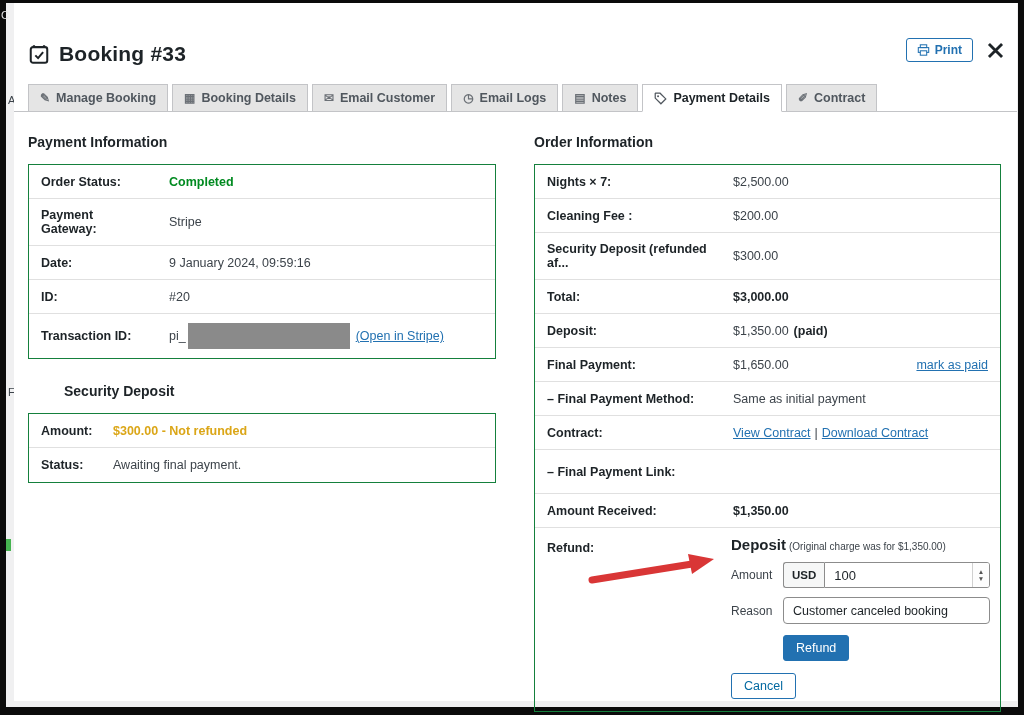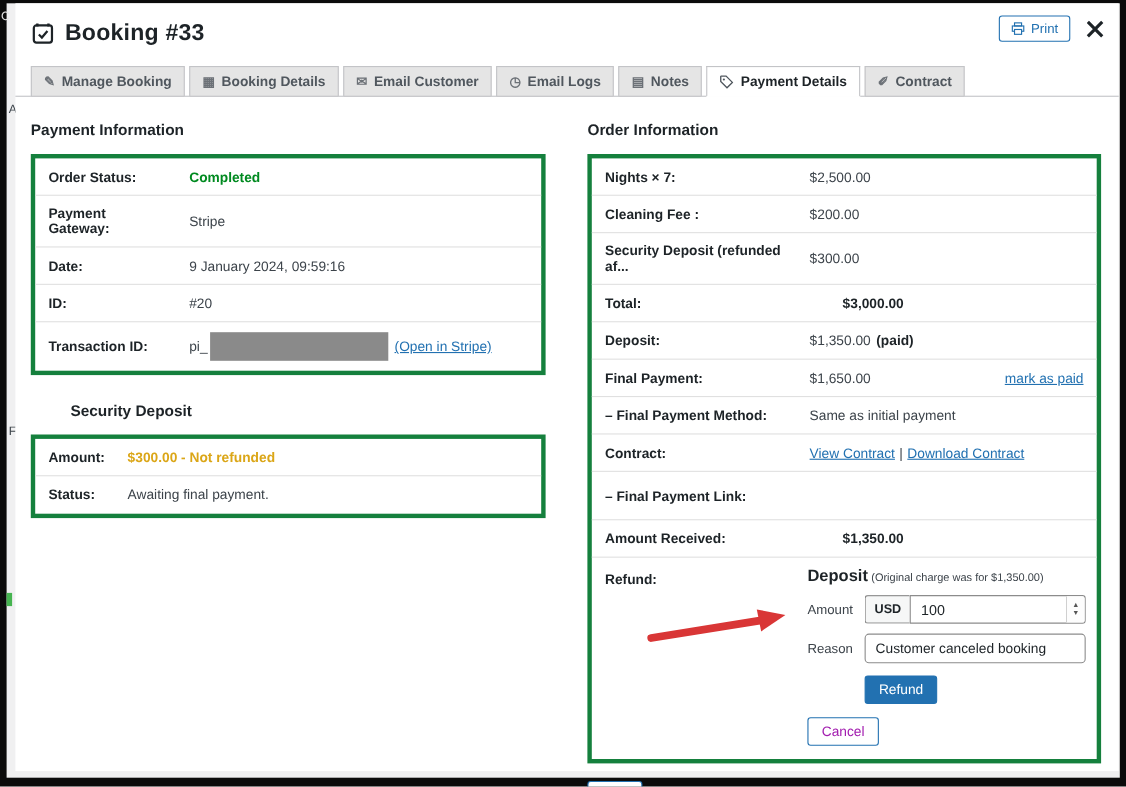--- a/index.html
+++ b/index.html
@@ -11,62 +11,63 @@
     font-family:"Liberation Sans", sans-serif;
     color:#3c434a;
   }
   .backdrop { position:absolute; left:6px; top:3px; right:6px; bottom:8px; background:#f0f0f1; }
   .bg-letter { position:absolute; font-size:11px; color:#3c434a; }
   .bg-letter.lite { color:#e6e6e6; }
   .bg-artifact { position:absolute; left:0; top:536px; width:5px; height:12px; background:#46b450; }
 
   .modal { position:absolute; left:14px; top:3px; right:7px; bottom:14px; background:#fff; }
 
-  .modal-header { position:relative; padding:15px 16px 0 14px; }
+  .modal-header { position:relative; padding:15px 16px 0 14px;margin-top:24px; }
   .title-row { display:flex; align-items:center; gap:9px; }
   .page-title { font-size:21px; font-weight:bold; color:#1d2327; letter-spacing:.2px; }
 
   .print-btn {
     position:absolute; top:11px; right:44px;
     display:flex; align-items:center; gap:5px;
     border:1px solid #2271b1; border-radius:3px;
     background:#fff; color:#2271b1;
     font-size:12px; padding:4px 10px; cursor:pointer;
     font-family:"Liberation Sans", sans-serif;
+    font-weight:bold;
   }
   .close-btn { position:absolute; top:14px; right:12px; cursor:pointer; background:none; border:none; line-height:0; }
 
   .tabs { display:flex; gap:4px; padding:0 0 0 14px; margin-top:18px; border-bottom:1px solid #c3c4c7; }
   .tab {
     display:flex; align-items:center; gap:6px;
     background:#e5e5e5; border:1px solid #c3c4c7; margin-bottom:-1px;
     padding:6px 11px; font-size:12.5px; font-weight:bold; color:#50575e; cursor:pointer;
   }
   .tab.active { background:#fff; border-bottom-color:#fff; color:#1d2327; }
   .tab-icon { font-size:12px; color:#6c7177; line-height:1; }
 
   .content { display:flex; gap:38px; padding:20px 16px 0 14px; }
   .col-left { width:468px; flex:none; }
   .col-right { flex:1; min-width:0; }
 
   .section-heading { font-size:14px; font-weight:bold; color:#1d2327; margin:2px 0 14px; }
   .section-heading.second { margin-top:24px;margin-left:36px; }
 
-  .tbl { border:4px solid #15803d; font-size:12.5px; }
+  .tbl { border:1px solid #15803d; font-size:12.5px; }
   .trow { display:flex; border-bottom:1px solid #e0e0e0; align-items:center; min-height:34px; }
   .trow:last-child { border-bottom:none; }
   .cell-l { padding:9px 12px; font-weight:bold; color:#1d2327; flex:none; }
   .cell-v { padding:9px 12px; flex:1; color:#3c434a; display:flex; align-items:center; }
   .col-left .cell-l { width:128px; }
   .sd .cell-l { width:72px; }
   .col-right .cell-l { width:186px; }
 
   .val-green { color:#008a20; font-weight:bold; }
   .val-orange { color:#dba617; font-weight:bold; }
-  .val-bold { font-weight:bold; color:#1d2327;margin-left:30px; }
+  .val-bold { font-weight:bold; color:#1d2327; }
 
   .redact-inline { display:inline-block; width:162px; height:26px; background:#8a8a8a; margin:0 6px 0 2px; vertical-align:middle; }
   .trow.tall { min-height:44px; }
   .cell-v.redacted { padding:0; align-self:stretch; }
   .redact-block { flex:1; background:#8a8a8a; margin:0; }
 
   a.lnk { color:#2271b1; text-decoration:underline; cursor:pointer; }
   .spread { justify-content:space-between; }
   .sep { margin:0 4px; color:#3c434a; }
 
@@ -104,21 +105,21 @@
   }
   .btn-primary {
     display:inline-block; margin:11px 0 0 52px;
     background:#2271b1; border:1px solid #2271b1; border-radius:3px;
     color:#fff; font-size:12.5px; padding:5px 12px; cursor:pointer;
     font-family:"Liberation Sans", sans-serif;
   }
   .btn-secondary {
     display:inline-block; margin-top:12px;
     background:#fff; border:1px solid #2271b1; border-radius:3px;
-    color:#a21caf; font-size:12.5px; padding:5px 12px; cursor:pointer;
+    color:#0369a1; font-size:12.5px; padding:5px 12px; cursor:pointer;
     font-family:"Liberation Sans", sans-serif;
   }
   .edit-btn {
     margin:16px 0 0 0;
     background:#fff; border:1px solid #2271b1; border-radius:3px;
     color:#2271b1; font-size:12.5px; padding:5px 13px; cursor:pointer;
     font-family:"Liberation Sans", sans-serif;
   }
 
   .arrow-overlay { position:absolute; left:586px; top:546px; pointer-events:none; }

